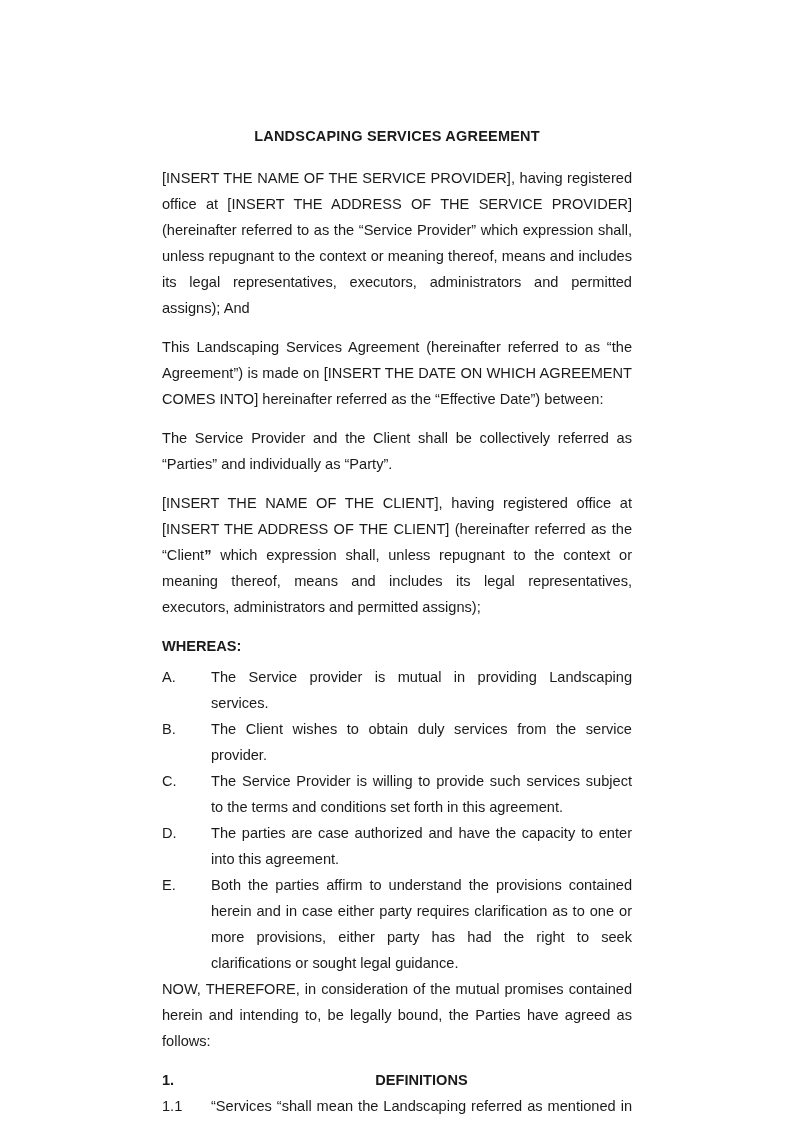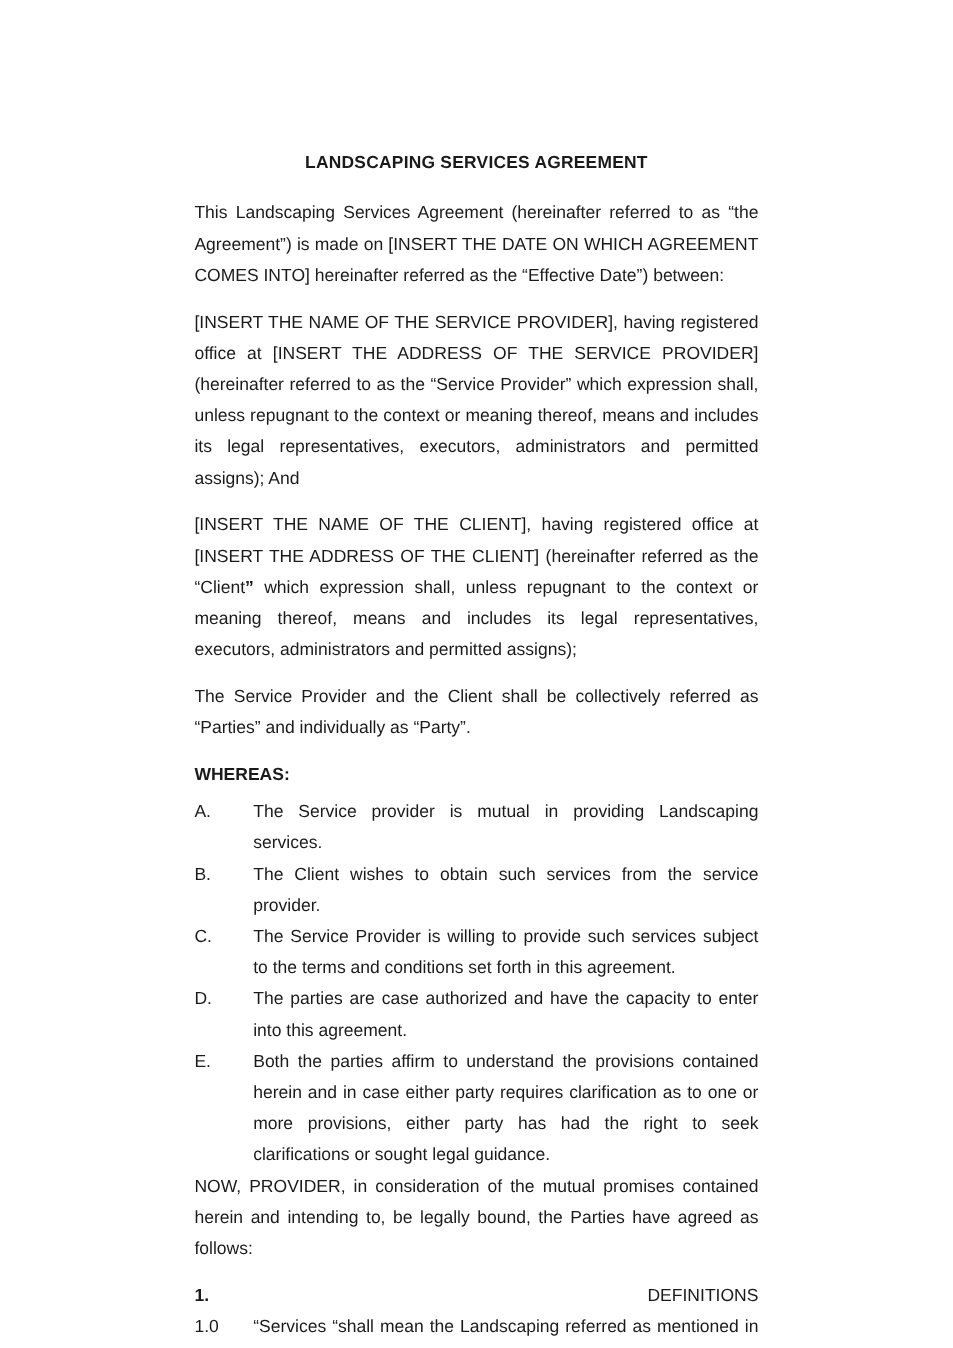--- a/index.html
+++ b/index.html
@@ -69,70 +69,70 @@
   }
   .numbered-head {
     display: flex;
     align-items: flex-start;
     font-size: 14.6px;
     line-height: 26px;
     font-weight: bold;
     margin: 13px 0 0 0;
   }
   .numbered-head .list-marker { font-weight: bold; }
-  .numbered-head .list-text { font-weight: normal; text-align: right; }
+  .numbered-head .list-text { font-weight: bold; text-align: center; }
   .bold-q { font-weight: bold; }
 </style>
 </head>
 <body>
 
 <div class="page">
 
   <h1 class="doc-title">LANDSCAPING SERVICES AGREEMENT</h1>
 
+  <p class="para">[INSERT THE NAME OF THE SERVICE PROVIDER], having registered office at [INSERT THE ADDRESS OF THE SERVICE PROVIDER] (hereinafter referred to as the “Service Provider” which expression shall, unless repugnant to the context or meaning thereof, means and includes its legal representatives, executors, administrators and permitted assigns); And</p>
+
   <p class="para">This Landscaping Services Agreement (hereinafter referred to as “the Agreement”) is made on [INSERT THE DATE ON WHICH AGREEMENT COMES INTO] hereinafter referred as the “Effective Date”) between:</p>
 
-  <p class="para">[INSERT THE NAME OF THE SERVICE PROVIDER], having registered office at [INSERT THE ADDRESS OF THE SERVICE PROVIDER] (hereinafter referred to as the “Service Provider” which expression shall, unless repugnant to the context or meaning thereof, means and includes its legal representatives, executors, administrators and permitted assigns); And</p>
+  <p class="para">The Service Provider and the Client shall be collectively referred as “Parties” and individually as “Party”.</p>
 
   <p class="para"><span>[INSERT THE NAME OF THE CLIENT], having registered office at [INSERT THE ADDRESS OF THE CLIENT] (hereinafter referred as the “Client</span><span class="bold-q">”</span><span> which expression shall, unless repugnant to the context or meaning thereof, means and includes its legal representatives, executors, administrators and permitted assigns);</span></p>
-
-  <p class="para">The Service Provider and the Client shall be collectively referred as “Parties” and individually as “Party”.</p>
 
   <div class="whereas-head">WHEREAS:</div>
 
   <ul class="list">
     <li class="list-item">
       <span class="list-marker">A.</span>
       <span class="list-text">The Service provider is mutual in providing Landscaping services.</span>
     </li>
     <li class="list-item">
       <span class="list-marker">B.</span>
-      <span class="list-text">The Client wishes to obtain such services from the service provider.</span>
+      <span class="list-text">The Client wishes to obtain duly services from the service provider.</span>
     </li>
     <li class="list-item">
       <span class="list-marker">C.</span>
       <span class="list-text">The Service Provider is willing to provide such services subject to the terms and conditions set forth in this agreement.</span>
     </li>
     <li class="list-item">
       <span class="list-marker">D.</span>
       <span class="list-text">The parties are case authorized and have the capacity to enter into this agreement.</span>
     </li>
     <li class="list-item">
       <span class="list-marker">E.</span>
       <span class="list-text">Both the parties affirm to understand the provisions contained herein and in case either party requires clarification as to one or more provisions, either party has had the right to seek clarifications or sought legal guidance.</span>
     </li>
   </ul>
 
-  <p class="para tight">NOW, PROVIDER, in consideration of the mutual promises contained herein and intending to, be legally bound, the Parties have agreed as follows:</p>
+  <p class="para tight">NOW, THEREFORE, in consideration of the mutual promises contained herein and intending to, be legally bound, the Parties have agreed as follows:</p>
 
   <div class="numbered-head">
     <span class="list-marker">1.</span>
     <span class="list-text">DEFINITIONS</span>
   </div>
 
   <ul class="list">
     <li class="list-item">
-      <span class="list-marker">1.0</span>
+      <span class="list-marker">1.1</span>
       <span class="list-text">“Services “shall mean the Landscaping referred as mentioned in this agreement.</span>
     </li>
   </ul>
 
 </div>
 
 </body></html>

